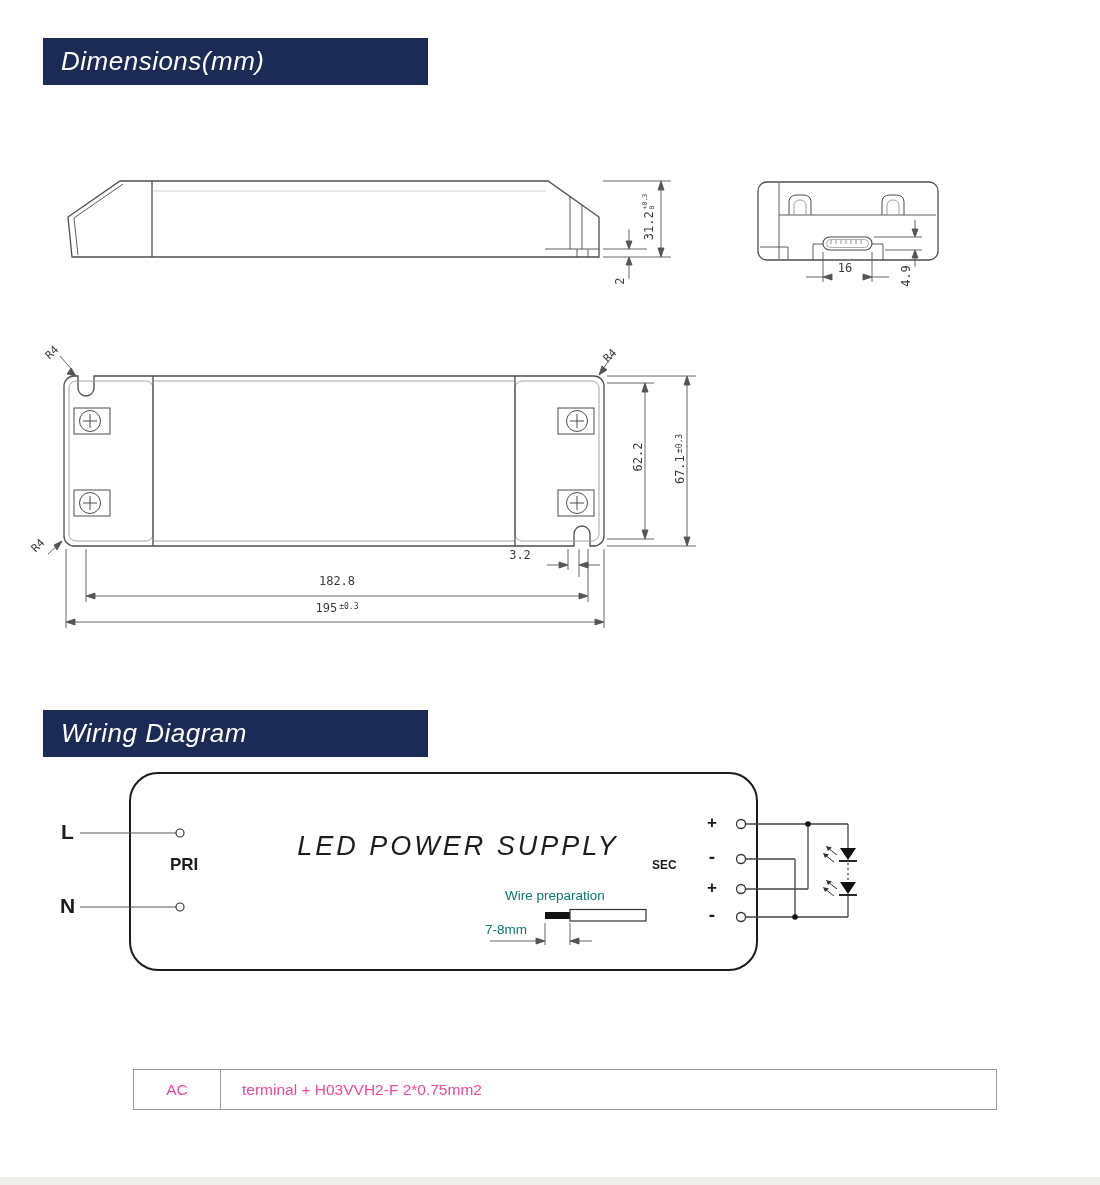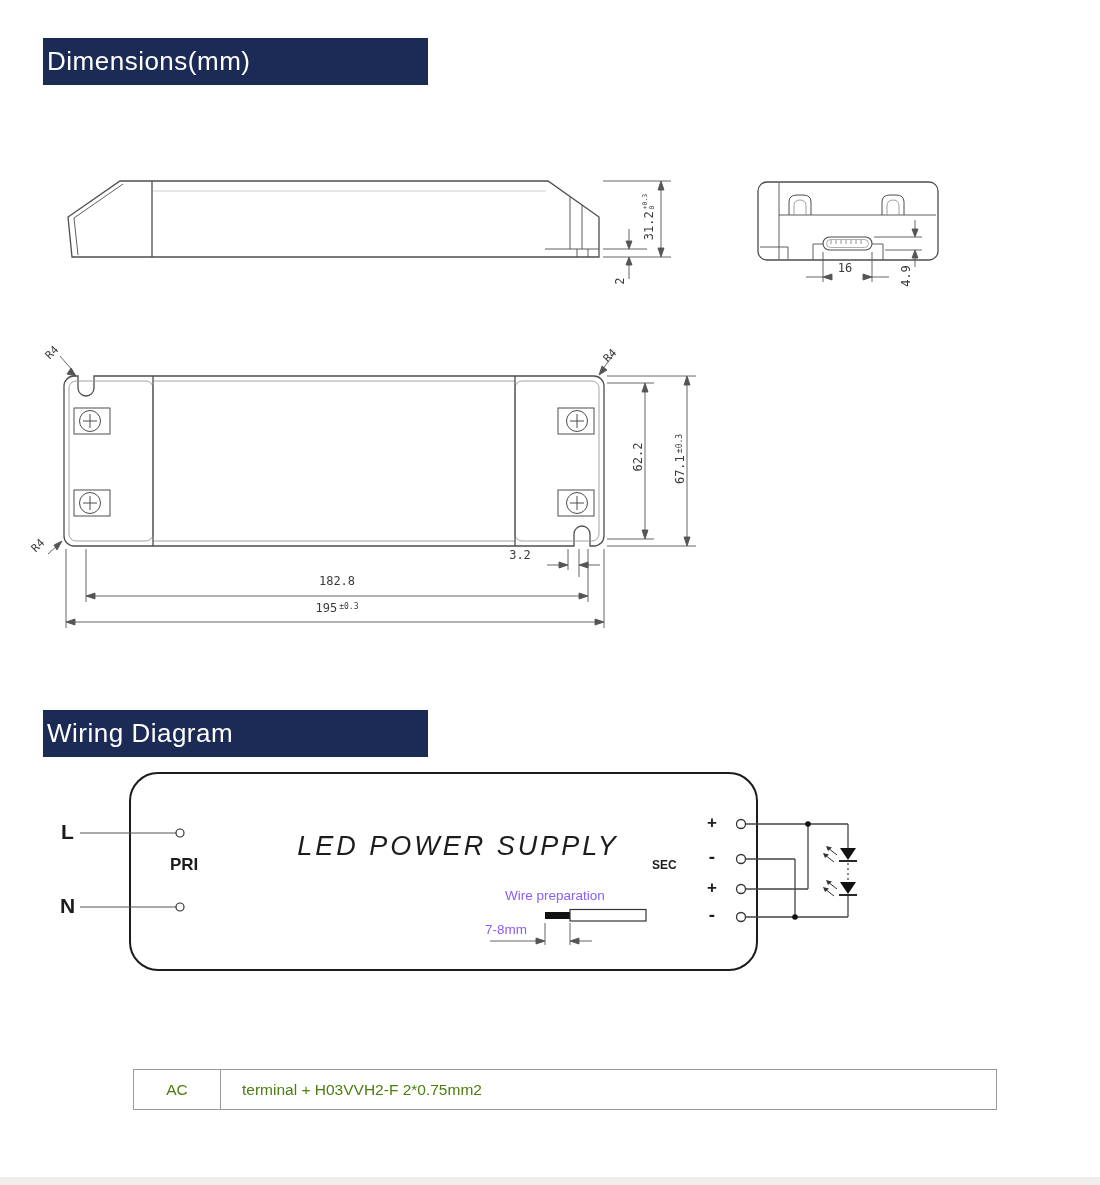--- a/index.html
+++ b/index.html
@@ -1,35 +1,35 @@
 <!DOCTYPE html>
 <html><head>
 <meta charset="utf-8">
 <style>
   html,body{margin:0;padding:0;background:#fff;}
   .page{position:relative;width:1100px;height:1185px;background:#fff;overflow:hidden;
         font-family:"Liberation Sans", sans-serif;}
   .section-header{position:absolute;left:43px;width:385px;height:47px;background:#1b2b55;
         display:flex;align-items:center;}
-  .section-header span{color:#fff;font-size:26px;padding-left:4px;letter-spacing:.5px;}
+  .section-header span{color:#fff;font-size:26px;padding-left:18px;letter-spacing:.5px;font-style:italic;}
   .hdr-dims{top:38px;}
   .hdr-wiring{top:710px;}
   svg{position:absolute;left:0;}
   .dim-label{position:absolute;font-family:"DejaVu Sans Mono", monospace;color:#3a3a3a;
         font-size:12px;white-space:nowrap;display:flex;align-items:center;justify-content:center;}
   .rot90{transform:rotate(-90deg);}
   .rot45{transform:rotate(-45deg);font-size:11px;}
   .tolstack{display:inline-flex;flex-direction:column;font-size:6.5px;line-height:7px;margin-left:2px;}
   .toltext{font-size:8px;margin-left:2px;position:relative;top:-1px;}
   .wire-label{position:absolute;color:#1c1c1c;font-weight:bold;}
   .device-title{position:absolute;left:268px;top:831px;width:380px;text-align:center;
         font-size:27px;font-weight:normal;font-style:italic;letter-spacing:3px;color:#1c1c1c;}
-  .small-label{position:absolute;color:#8b5cf6;font-size:13.5px;}
+  .small-label{position:absolute;color:#0f766e;font-size:13.5px;}
   .cable-table{position:absolute;left:133px;top:1069px;width:864px;border-collapse:collapse;
-        font-size:15.5px;color:#4d7c0f;}
+        font-size:15.5px;color:#ec4899;}
   .cable-table td{border:1px solid #999;height:39px;padding:0 6px;}
   .cable-table td.type{width:74px;text-align:center;}
   .cable-table td.spec{padding-left:21px;}
   .footer-strip{position:absolute;left:0;bottom:0;width:1100px;height:8px;background:#f0eeeb;}
 </style>
 </head>
 <body>
 
 <div class="page">
 

